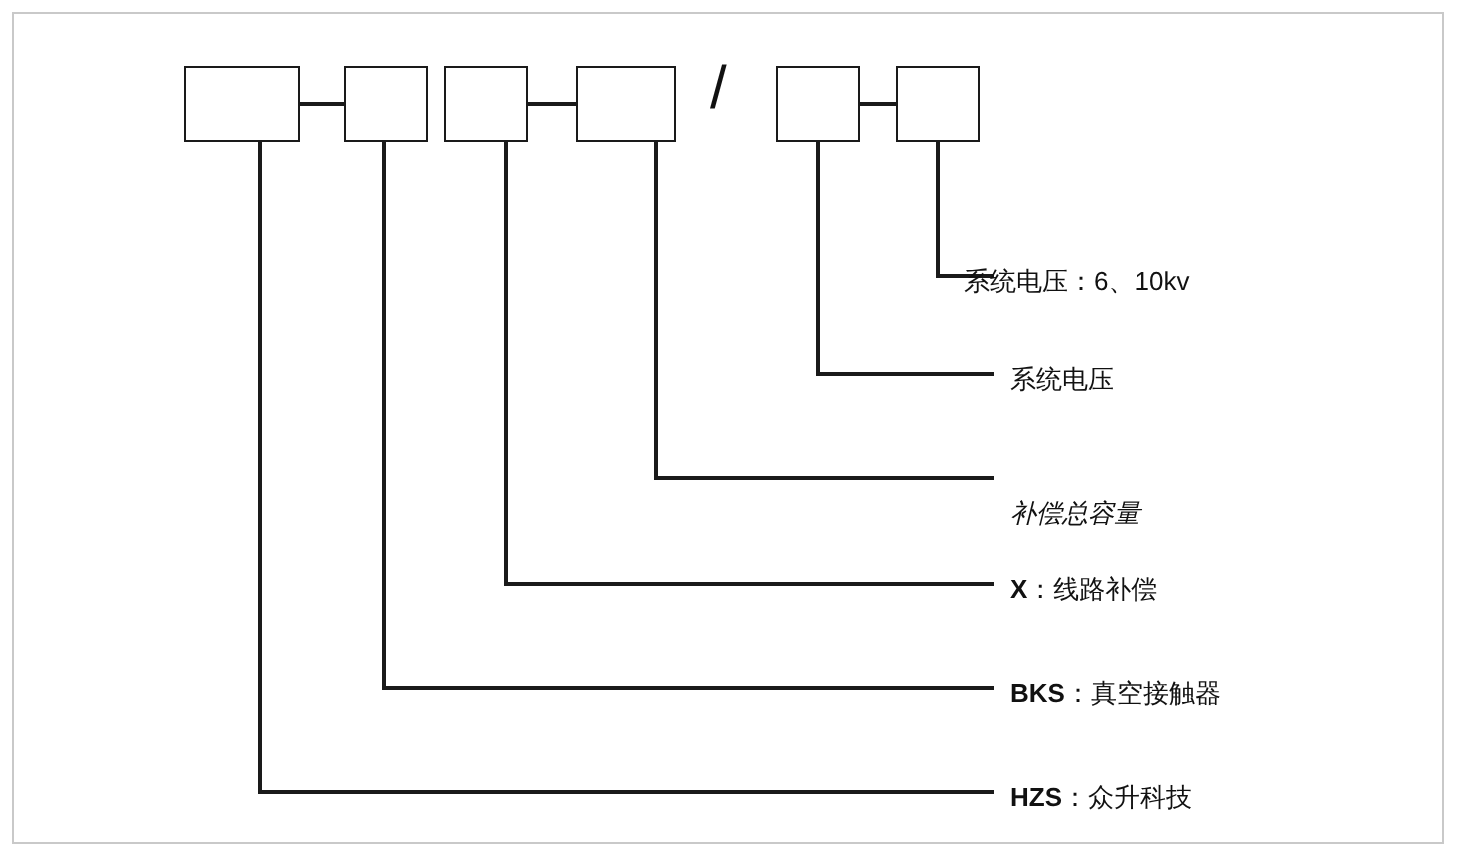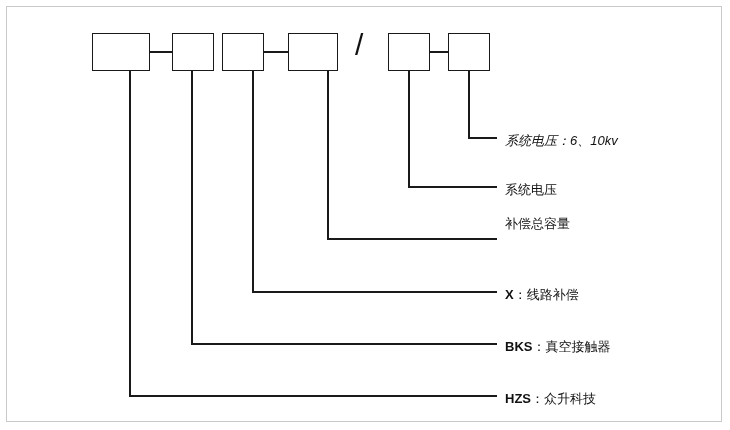--- a/index.html
+++ b/index.html
@@ -79,20 +79,20 @@
 
   <div class="code-box" style="left:92px;  top:33px; width:58px; height:38px;"></div>
   <div class="code-box" style="left:172px; top:33px; width:42px; height:38px;"></div>
   <div class="code-box" style="left:222px; top:33px; width:42px; height:38px;"></div>
   <div class="code-box" style="left:288px; top:33px; width:50px; height:38px;"></div>
   <div class="code-box" style="left:388px; top:33px; width:42px; height:38px;"></div>
   <div class="code-box" style="left:448px; top:33px; width:42px; height:38px;"></div>
 
   <div class="slash" style="left:355px; top:30px;">/</div>
 
-  <div class="label" style="left:505px; top:133px;font-style:italic;">系统电压：6、10kv</div>
+  <div class="label" style="left:482px; top:133px;">系统电压：6、10kv</div>
   <div class="label" style="left:505px; top:182px;">系统电压</div>
-  <div class="label" style="left:505px; top:216px;">补偿总容量</div>
+  <div class="label" style="left:505px; top:249px;font-style:italic;">补偿总容量</div>
   <div class="label" style="left:505px; top:287px;"><b>X</b>：线路补偿</div>
   <div class="label" style="left:505px; top:339px;"><b>BKS</b>：真空接触器</div>
   <div class="label" style="left:505px; top:391px;"><b>HZS</b>：众升科技</div>
 
 </div>
 
 </body></html>

